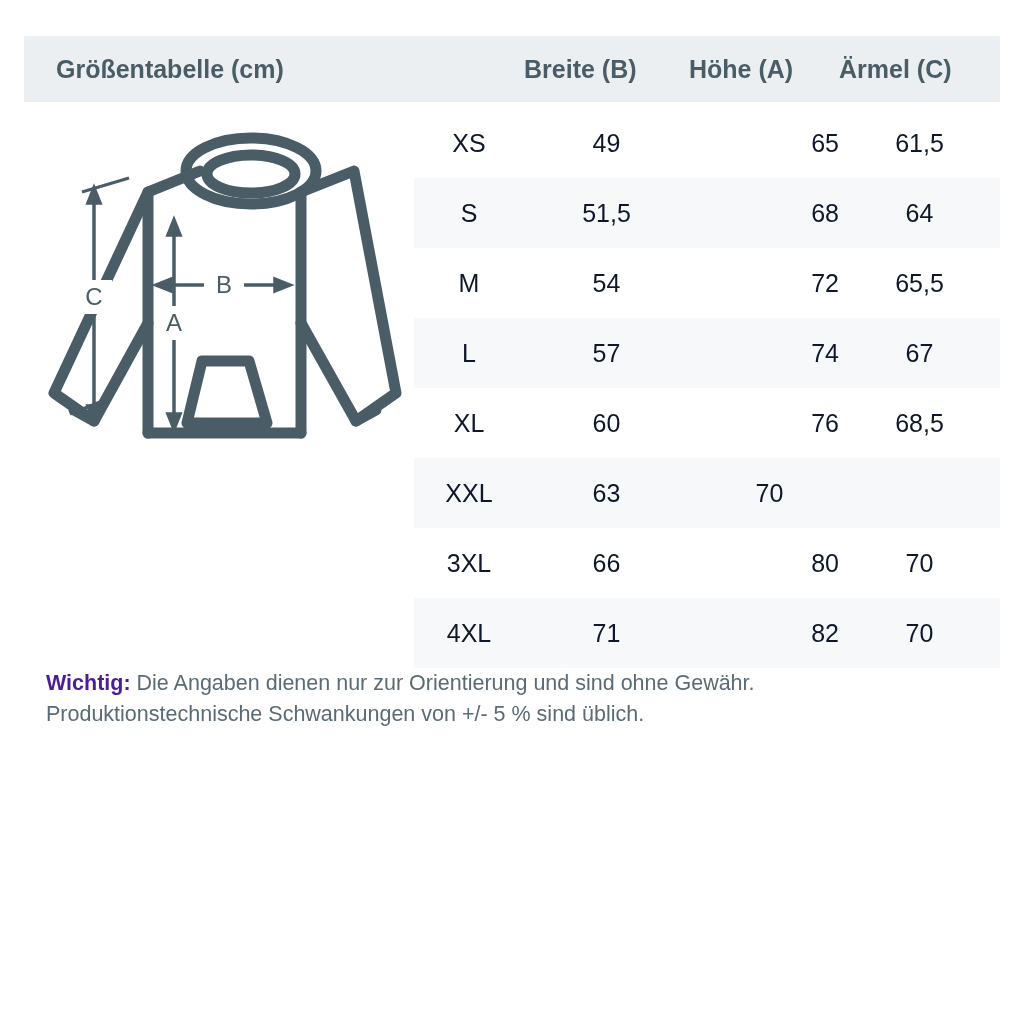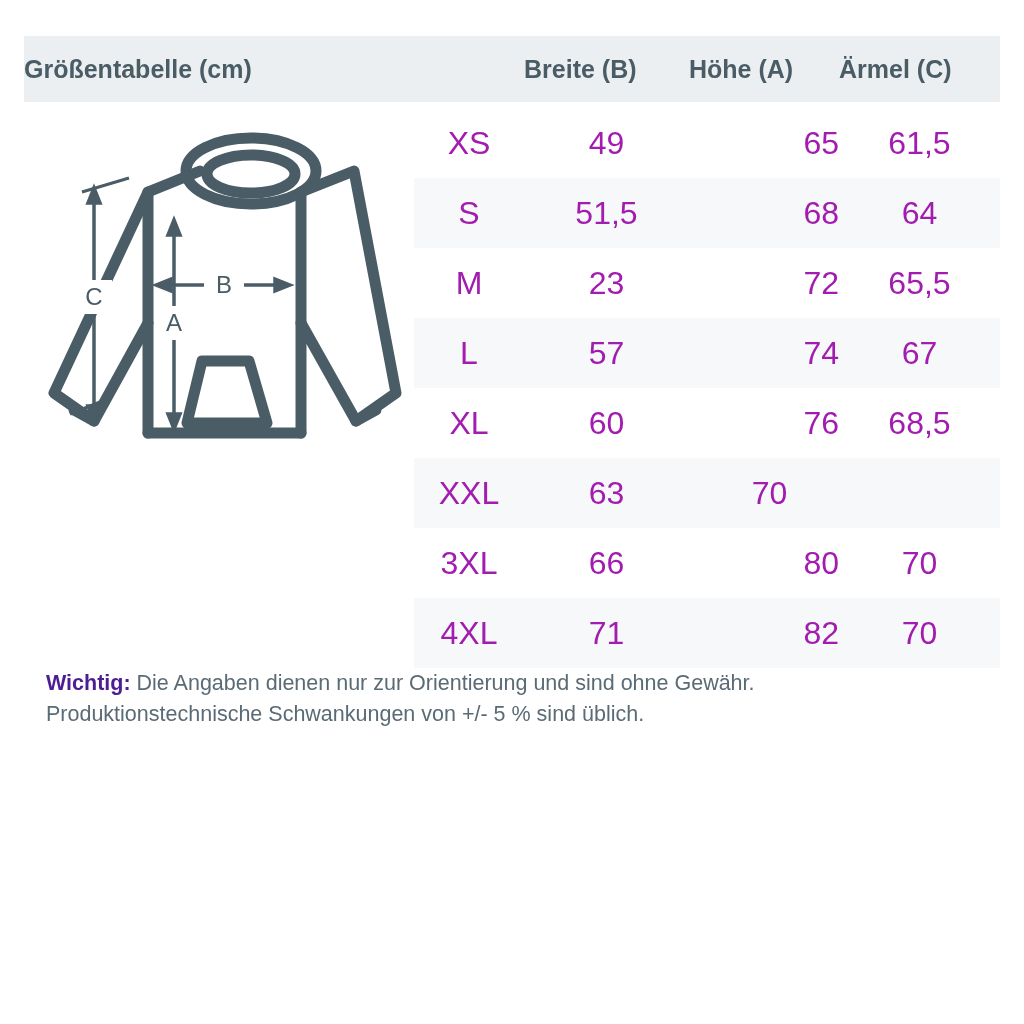--- a/index.html
+++ b/index.html
@@ -29,20 +29,21 @@
     top: 36px;
     width: 976px;
     height: 66px;
     background: #eceff1;
     display: flex;
     align-items: center;
     box-sizing: border-box;
   }
   .header-title {
     flex: 0 0 410px;
+    padding-left: 32px;
     font-size: 25px;
     font-weight: bold;
     color: #4a5c66;
     box-sizing: border-box;
     white-space: nowrap;
   }
   .header-col {
     font-size: 25px;
     font-weight: bold;
     color: #4a5c66;
@@ -71,22 +72,22 @@
     width: 586px;
   }
   .row {
     display: flex;
     align-items: center;
     height: 70px;
     box-sizing: border-box;
   }
   .row.alt { background: #f6f8f9; }
   .cell {
-    font-size: 32px;
-    color: #a21caf;
+    font-size: 25px;
+    color: #0f172a;
     text-align: center;
     white-space: nowrap;
   }
   .c-size { flex: 0 0 110px; }
   .c-b    { flex: 0 0 165px; text-align: center; }
   .c-a    { flex: 0 0 150px; text-align: right; }
   .c-c    { flex: 0 0 161px; }
 
   
   .footnote {
@@ -185,21 +186,21 @@
 
     <div class="row alt">
       <div class="cell c-size">S</div>
       <div class="cell c-b">51,5</div>
       <div class="cell c-a">68</div>
       <div class="cell c-c">64</div>
     </div>
 
     <div class="row">
       <div class="cell c-size">M</div>
-      <div class="cell c-b">23</div>
+      <div class="cell c-b">54</div>
       <div class="cell c-a">72</div>
       <div class="cell c-c">65,5</div>
     </div>
 
     <div class="row alt">
       <div class="cell c-size">L</div>
       <div class="cell c-b">57</div>
       <div class="cell c-a">74</div>
       <div class="cell c-c">67</div>
     </div>

